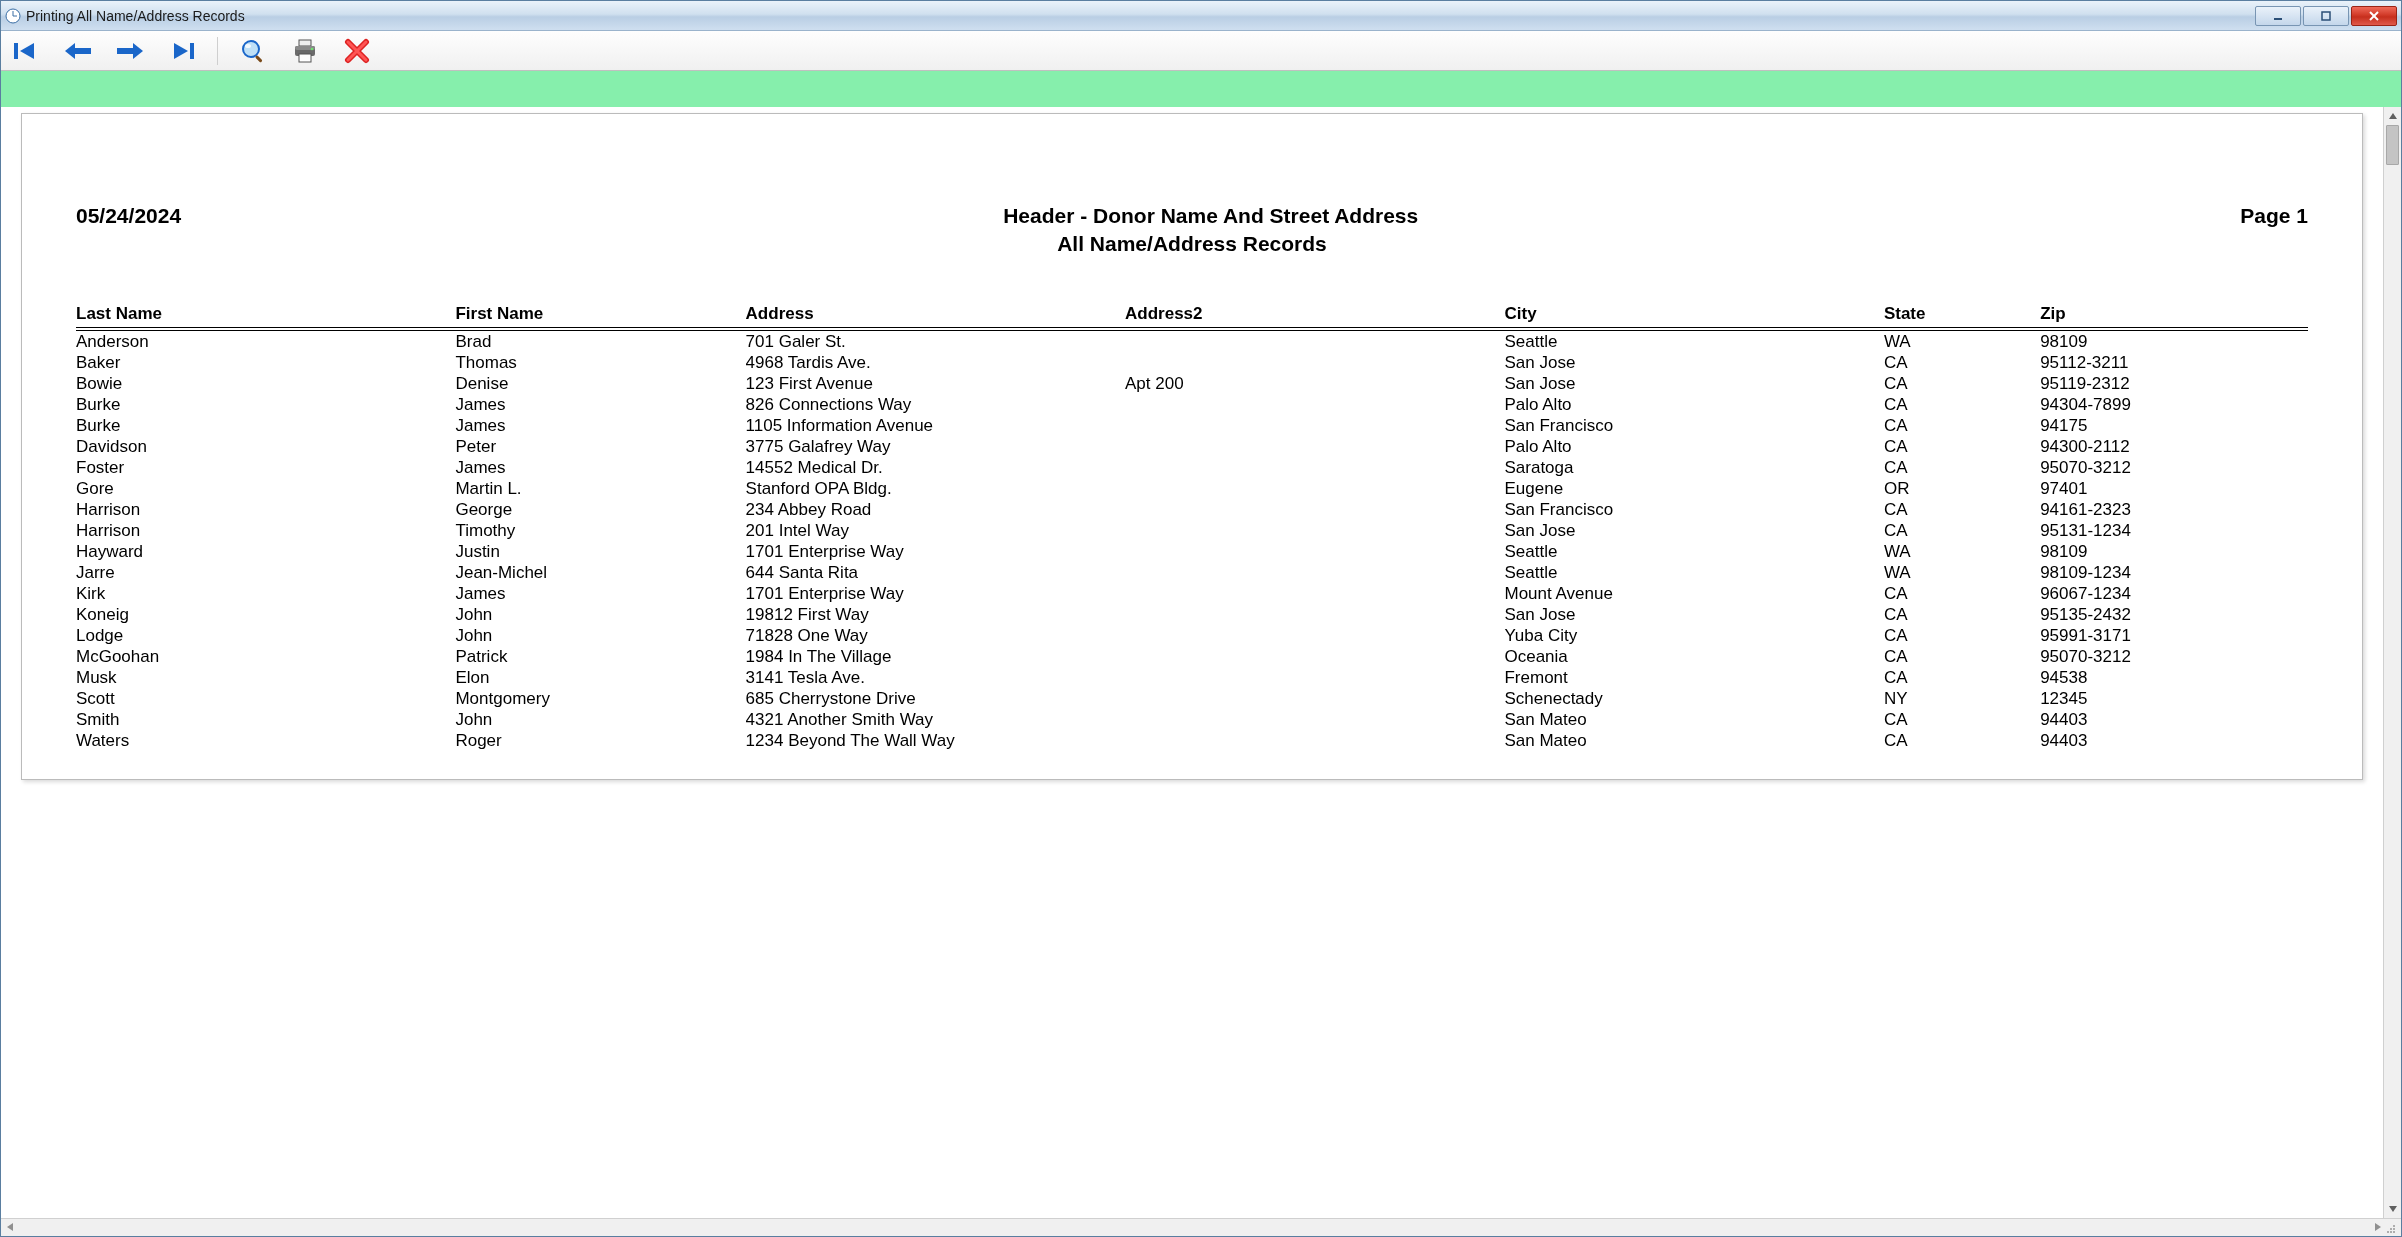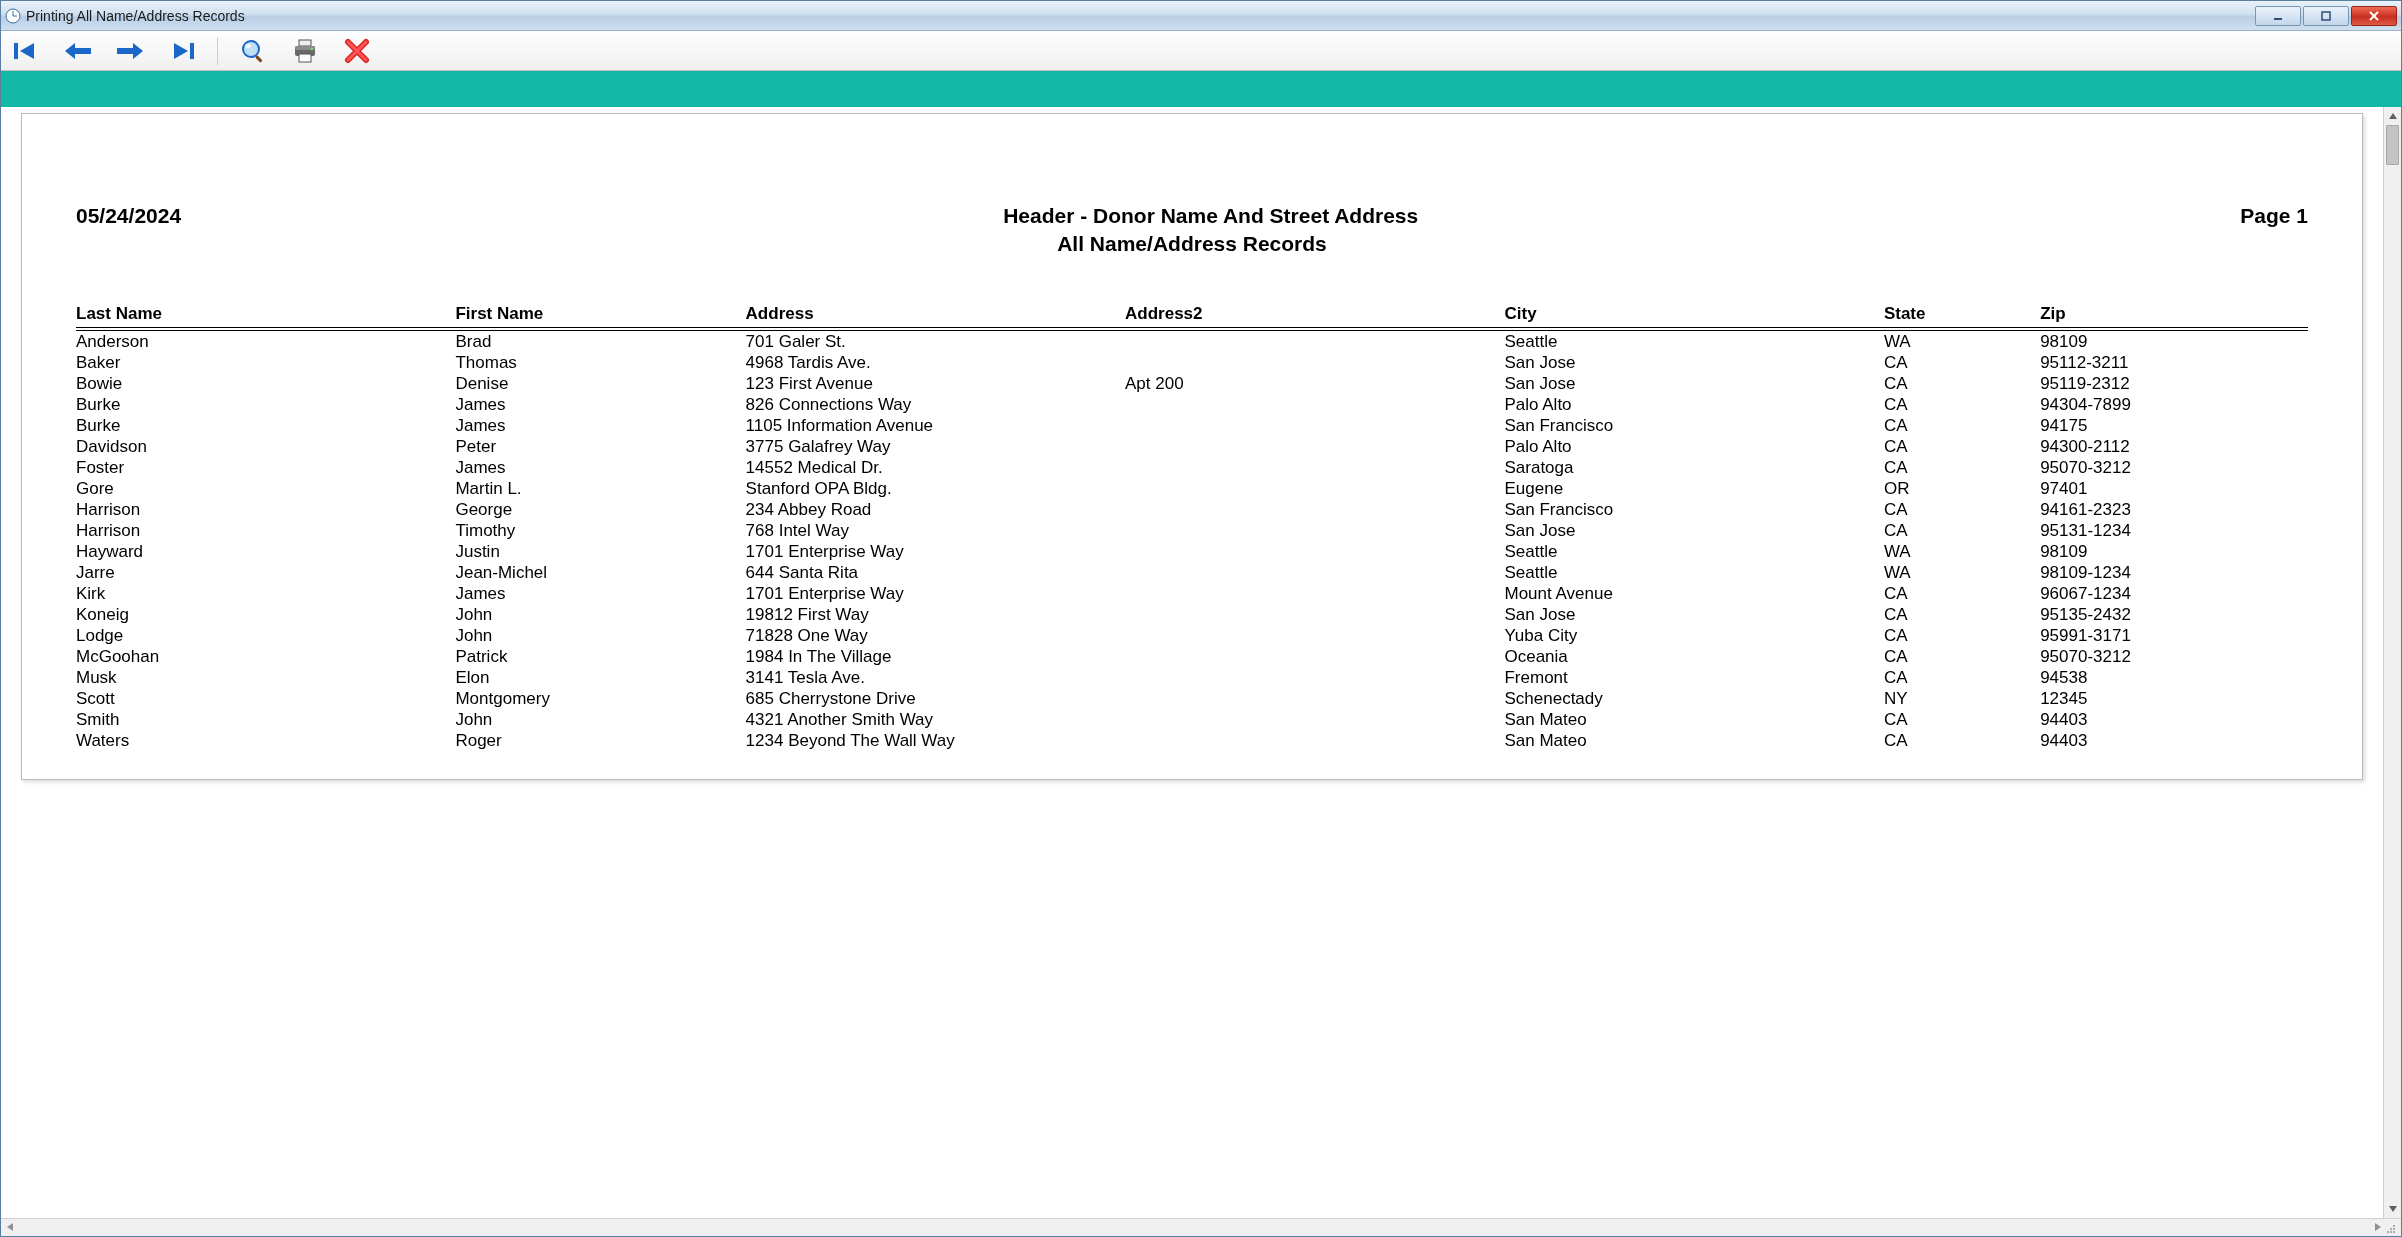--- a/index.html
+++ b/index.html
@@ -8,21 +8,21 @@
     width: 100%; height: 100%;
     font-family: Arial, Helvetica, sans-serif;
     background: #d9d9d9;
     overflow: hidden;
   }
   .window {
     display: flex;
     flex-direction: column;
     width: 100%;
     height: 100%;
-    background: #14b8a6;
+    background: #86efac;
     border: 1px solid #5a7ea0;
   }
   .titlebar {
     height: 30px;
     background: linear-gradient(to bottom, #eaf2fa 0%, #d0e0ef 45%, #b9cee4 55%, #cfdff0 100%);
     border-bottom: 1px solid #9ab3cc;
     display: flex;
     align-items: center;
     padding: 0 4px;
     font-size: 14px;
@@ -365,21 +365,21 @@
                 <td>George</td>
                 <td>234 Abbey Road</td>
                 <td></td>
                 <td>San Francisco</td>
                 <td>CA</td>
                 <td>94161-2323</td>
               </tr>
               <tr>
                 <td>Harrison</td>
                 <td>Timothy</td>
-                <td>768 Intel Way</td>
+                <td>201 Intel Way</td>
                 <td></td>
                 <td>San Jose</td>
                 <td>CA</td>
                 <td>95131-1234</td>
               </tr>
               <tr>
                 <td>Hayward</td>
                 <td>Justin</td>
                 <td>1701 Enterprise Way</td>
                 <td></td>

